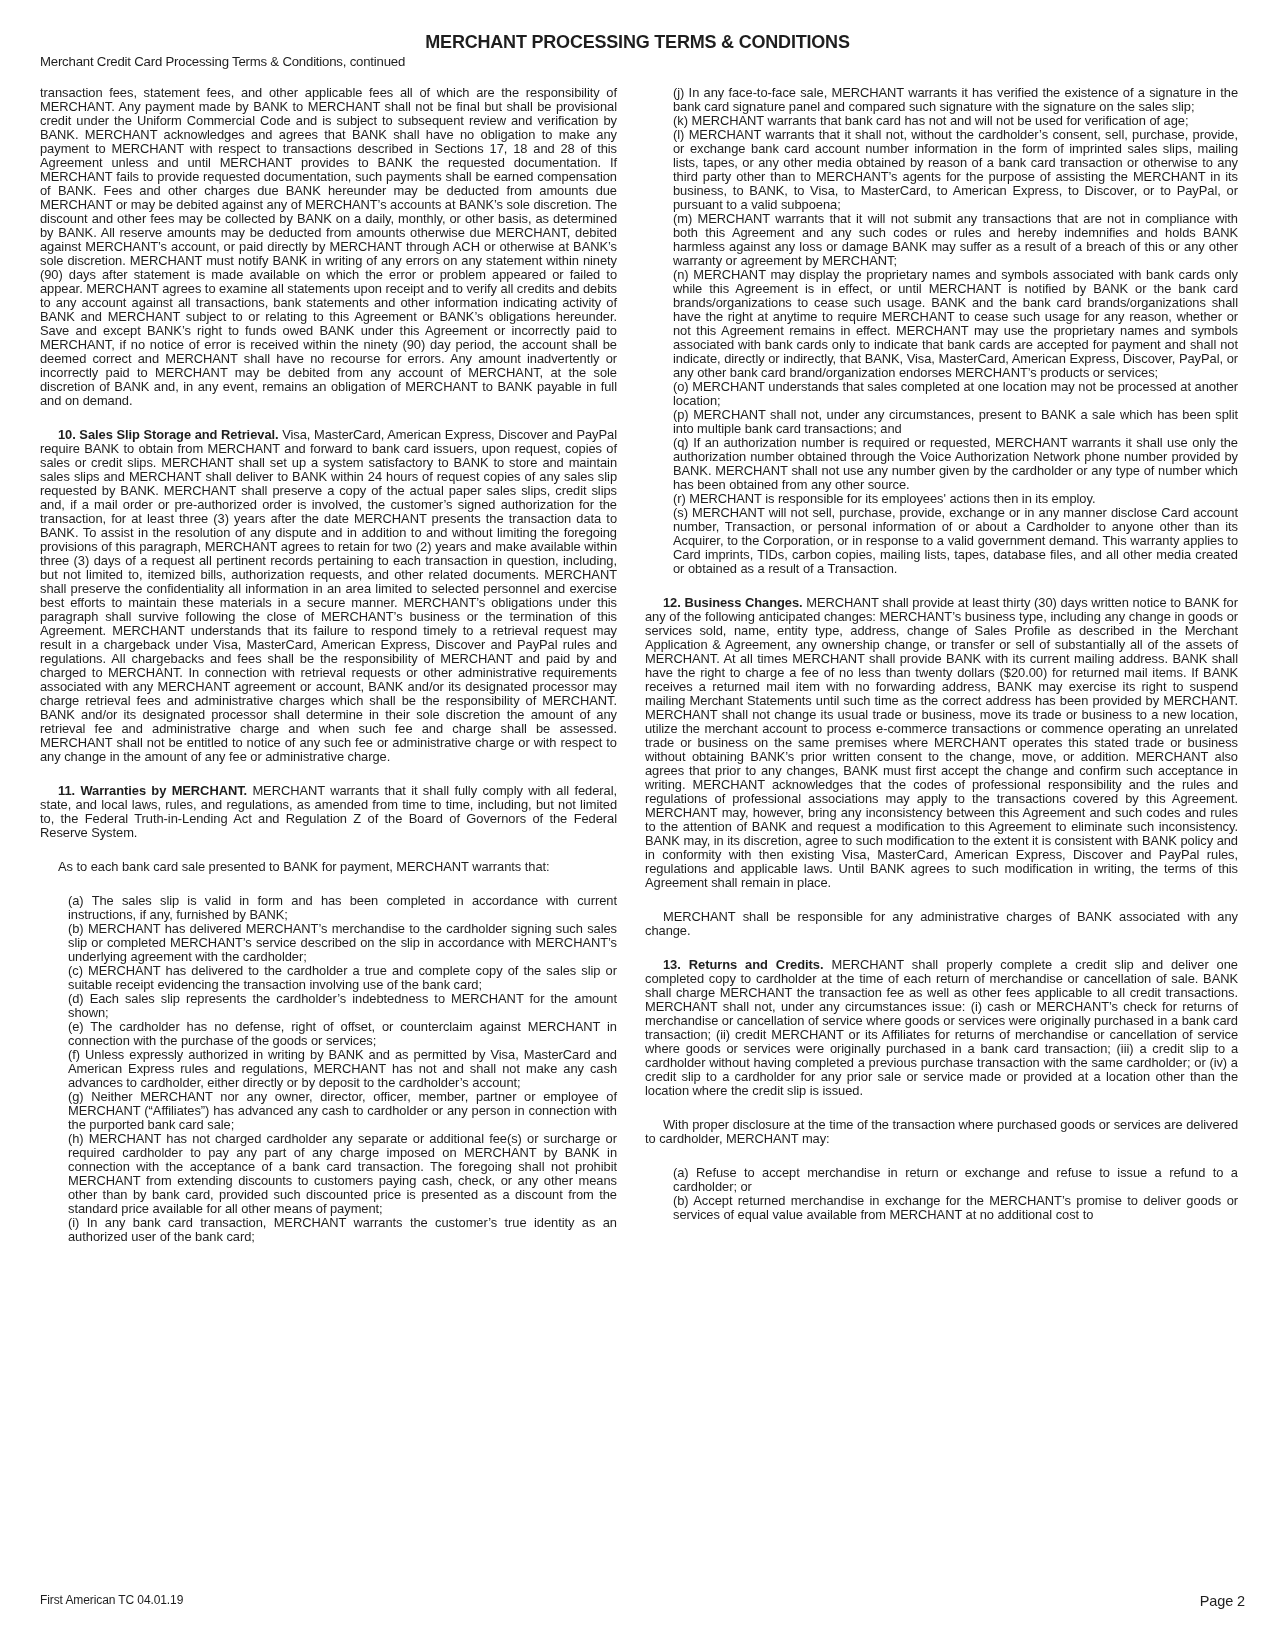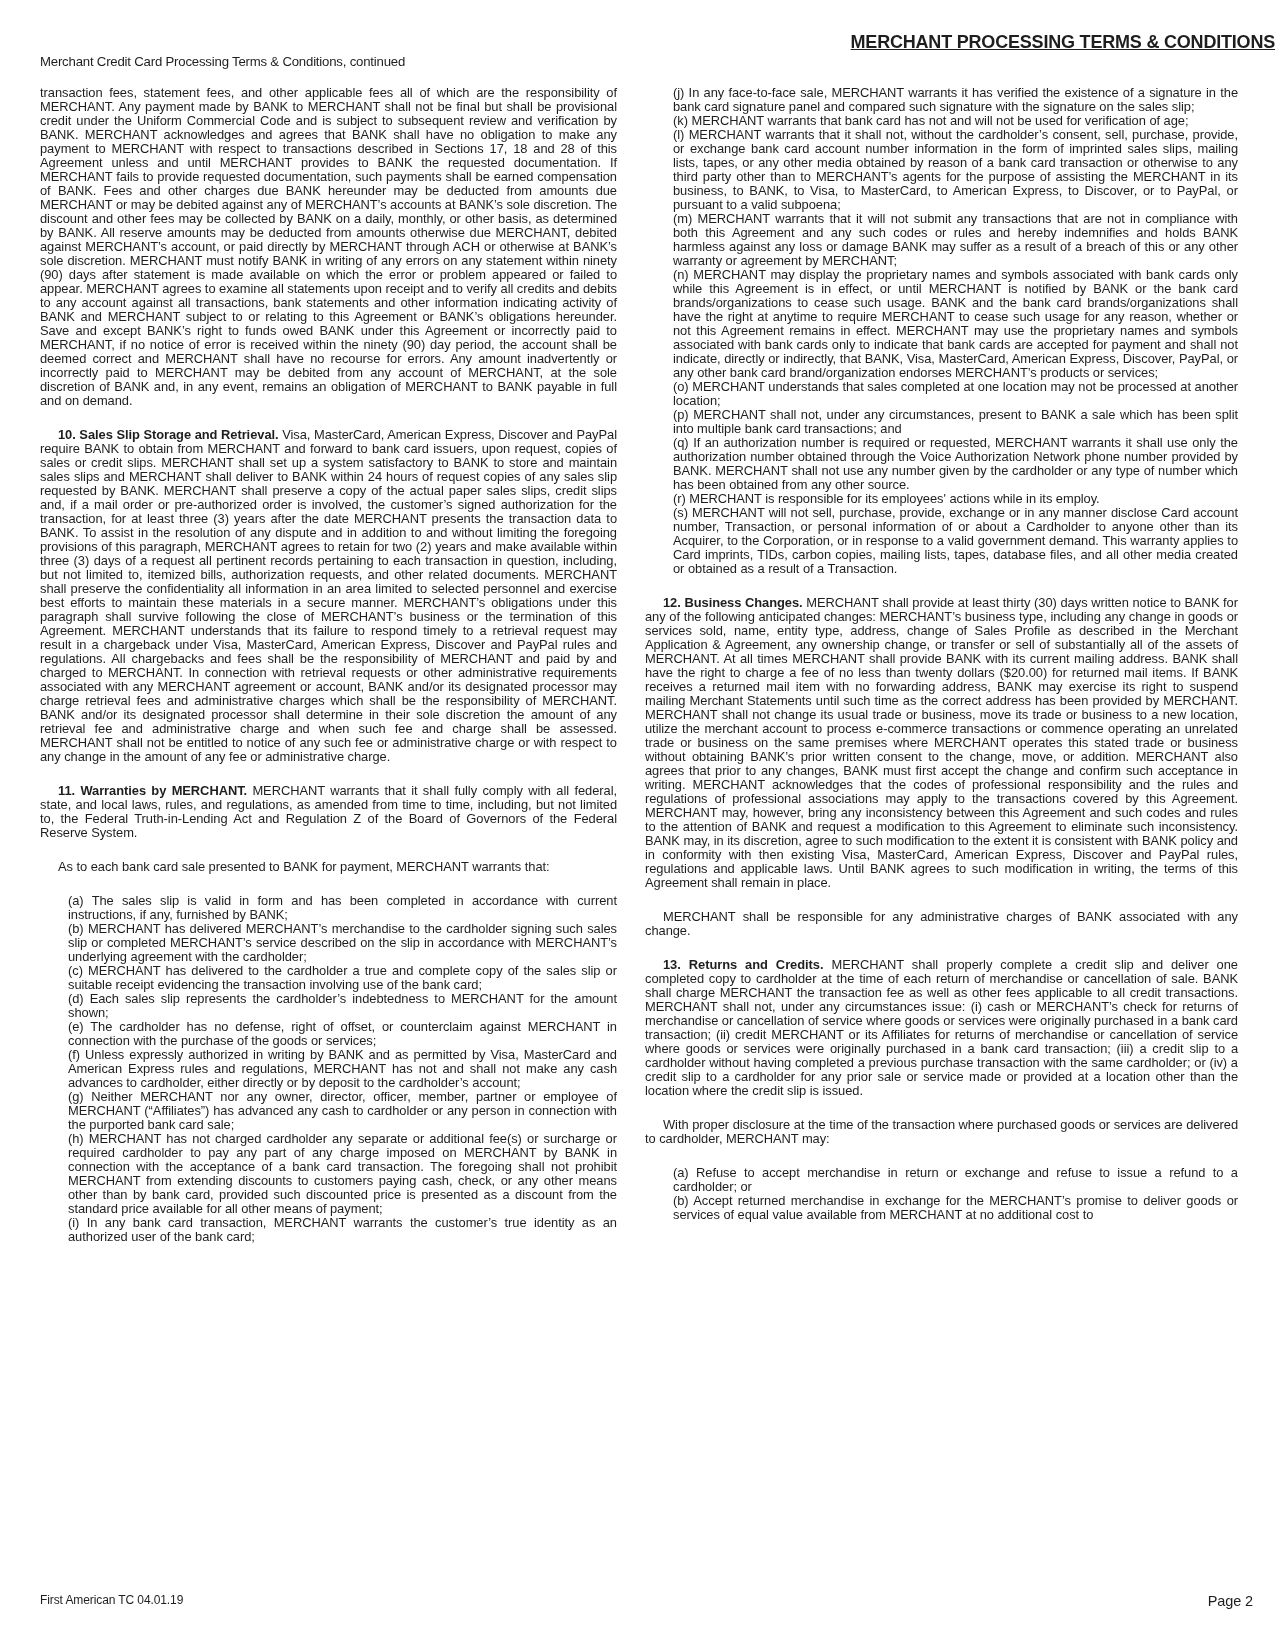--- a/index.html
+++ b/index.html
@@ -6,41 +6,41 @@
   .page{
     position:relative;
     width:1275px;height:1650px;
     background:#ffffff;
     overflow:hidden;
     color:#1e1e1e;
     font-family:"Liberation Sans","DejaVu Sans",sans-serif;
   }
   .doc-title{
     position:absolute;top:32px;left:0;width:100%;
-    text-align:right;font-size:18px;font-weight:bold;letter-spacing:-0.2px;text-decoration:underline;
+    text-align:center;font-size:18px;font-weight:bold;letter-spacing:-0.2px;
   }
   .doc-subtitle{
     position:absolute;top:54px;left:40px;
     font-size:13.2px;font-weight:normal;letter-spacing:-0.2px;
   }
   .col{
     position:absolute;top:86px;
     font-size:12.9px;line-height:14px;
     text-align:justify;letter-spacing:-0.05px;
   }
   .col-left{left:40px;width:577px;}
   .col-right{left:645px;width:593px;}
   .blk{margin:0;}
   .gap{margin-top:20px;}
   .sect,.para{text-indent:18px;}
   .noindent{text-indent:0;}
   .item{margin-left:28px;}
   .sect b{font-weight:bold;}
   .footer-left{position:absolute;left:40px;top:1593px;font-size:12px;letter-spacing:-0.1px;}
-  .footer-right{position:absolute;right:22px;top:1593px;font-size:14.5px;letter-spacing:-0.1px;}
+  .footer-right{position:absolute;right:30px;top:1593px;font-size:14.5px;letter-spacing:-0.1px;}
 </style>
 </head>
 <body>
 
 <div class="page">
   <div class="doc-title">MERCHANT PROCESSING TERMS &amp; CONDITIONS</div>
   <div class="doc-subtitle">Merchant Credit Card Processing Terms &amp; Conditions, continued</div>
 
   <div class="col col-left">
       <p class="blk para noindent">transaction fees, statement fees, and other applicable fees all of which are the responsibility of MERCHANT. Any payment made by BANK to MERCHANT shall not be final but shall be provisional credit under the Uniform Commercial Code and is subject to subsequent review and verification by BANK. MERCHANT acknowledges and agrees that BANK shall have no obligation to make any payment to MERCHANT with respect to transactions described in Sections 17, 18 and 28 of this Agreement unless and until MERCHANT provides to BANK the requested documentation. If MERCHANT fails to provide requested documentation, such payments shall be earned compensation of BANK. Fees and other charges due BANK hereunder may be deducted from amounts due MERCHANT or may be debited against any of MERCHANT’s accounts at BANK’s sole discretion. The discount and other fees may be collected by BANK on a daily, monthly, or other basis, as determined by BANK. All reserve amounts may be deducted from amounts otherwise due MERCHANT, debited against MERCHANT’s account, or paid directly by MERCHANT through ACH or otherwise at BANK’s sole discretion. MERCHANT must notify BANK in writing of any errors on any statement within ninety (90) days after statement is made available on which the error or problem appeared or failed to appear. MERCHANT agrees to examine all statements upon receipt and to verify all credits and debits to any account against all transactions, bank statements and other information indicating activity of BANK and MERCHANT subject to or relating to this Agreement or BANK’s obligations hereunder. Save and except BANK’s right to funds owed BANK under this Agreement or incorrectly paid to MERCHANT, if no notice of error is received within the ninety (90) day period, the account shall be deemed correct and MERCHANT shall have no recourse for errors. Any amount inadvertently or incorrectly paid to MERCHANT may be debited from any account of MERCHANT, at the sole discretion of BANK and, in any event, remains an obligation of MERCHANT to BANK payable in full and on demand.</p>
@@ -59,21 +59,21 @@
     </div>
   <div class="col col-right">
       <p class="blk item"><span>(j)</span> <span>In any face-to-face sale, MERCHANT warrants it has verified the existence of a signature in the bank card signature panel and compared such signature with the signature on the sales slip;</span></p>
       <p class="blk item"><span>(k)</span> <span>MERCHANT warrants that bank card has not and will not be used for verification of age;</span></p>
       <p class="blk item"><span>(l)</span> <span>MERCHANT warrants that it shall not, without the cardholder’s consent, sell, purchase, provide, or exchange bank card account number information in the form of imprinted sales slips, mailing lists, tapes, or any other media obtained by reason of a bank card transaction or otherwise to any third party other than to MERCHANT’s agents for the purpose of assisting the MERCHANT in its business, to BANK, to Visa, to MasterCard, to American Express, to Discover, or to PayPal, or pursuant to a valid subpoena;</span></p>
       <p class="blk item"><span>(m)</span> <span>MERCHANT warrants that it will not submit any transactions that are not in compliance with both this Agreement and any such codes or rules and hereby indemnifies and holds BANK harmless against any loss or damage BANK may suffer as a result of a breach of this or any other warranty or agreement by MERCHANT;</span></p>
       <p class="blk item"><span>(n)</span> <span>MERCHANT may display the proprietary names and symbols associated with bank cards only while this Agreement is in effect, or until MERCHANT is notified by BANK or the bank card brands/organizations to cease such usage. BANK and the bank card brands/organizations shall have the right at anytime to require MERCHANT to cease such usage for any reason, whether or not this Agreement remains in effect. MERCHANT may use the proprietary names and symbols associated with bank cards only to indicate that bank cards are accepted for payment and shall not indicate, directly or indirectly, that BANK, Visa, MasterCard, American Express, Discover, PayPal, or any other bank card brand/organization endorses MERCHANT’s products or services;</span></p>
       <p class="blk item"><span>(o)</span> <span>MERCHANT understands that sales completed at one location may not be processed at another location;</span></p>
       <p class="blk item"><span>(p)</span> <span>MERCHANT shall not, under any circumstances, present to BANK a sale which has been split into multiple bank card transactions; and</span></p>
       <p class="blk item"><span>(q)</span> <span>If an authorization number is required or requested, MERCHANT warrants it shall use only the authorization number obtained through the Voice Authorization Network phone number provided by BANK. MERCHANT shall not use any number given by the cardholder or any type of number which has been obtained from any other source.</span></p>
-      <p class="blk item"><span>(r)</span> <span>MERCHANT is responsible for its employees' actions while in its employ.</span></p>
+      <p class="blk item"><span>(r)</span> <span>MERCHANT is responsible for its employees' actions then in its employ.</span></p>
       <p class="blk item"><span>(s)</span> <span>MERCHANT will not sell, purchase, provide, exchange or in any manner disclose Card account number, Transaction, or personal information of or about a Cardholder to anyone other than its Acquirer, to the Corporation, or in response to a valid government demand. This warranty applies to Card imprints, TIDs, carbon copies, mailing lists, tapes, database files, and all other media created or obtained as a result of a Transaction.</span></p>
       <p class="blk sect gap"><b>12. Business Changes.</b> <span>MERCHANT shall provide at least thirty (30) days written notice to BANK for any of the following anticipated changes: MERCHANT’s business type, including any change in goods or services sold, name, entity type, address, change of Sales Profile  as described in the Merchant Application &amp; Agreement, any ownership change, or transfer or sell of substantially all of the assets of MERCHANT. At all times MERCHANT shall provide BANK with its current mailing address. BANK shall have the right to charge a fee of no less than twenty dollars ($20.00) for returned mail items. If BANK receives a returned mail item with no forwarding address, BANK may exercise its right to suspend mailing Merchant Statements until such time as the correct address has been provided by MERCHANT. MERCHANT shall not change its usual trade or business, move its trade or business to a new location, utilize the merchant account to process e-commerce transactions or commence operating an unrelated trade or business on the same premises where MERCHANT operates this stated trade or business without obtaining BANK’s prior written consent to the change, move, or addition. MERCHANT also agrees that prior to any changes, BANK must first accept the change and confirm such acceptance in writing. MERCHANT acknowledges that the codes of professional responsibility and the rules and regulations of professional associations may apply to the transactions covered by this Agreement. MERCHANT may, however, bring any inconsistency between this Agreement and such codes and rules to the attention of BANK and request a modification to this Agreement to eliminate such inconsistency. BANK may, in its discretion, agree to such modification to the extent it is consistent with BANK policy and in conformity with then existing Visa, MasterCard, American Express, Discover and PayPal rules, regulations and applicable laws. Until BANK agrees to such modification in writing, the terms of this Agreement shall remain in place.</span></p>
       <p class="blk para gap">MERCHANT shall be responsible for any administrative charges of BANK associated with any change.</p>
       <p class="blk sect gap"><b>13. Returns and Credits.</b> <span>MERCHANT shall properly complete a credit slip and deliver one completed copy to cardholder at the time of each return of merchandise or cancellation of sale. BANK shall charge MERCHANT the transaction fee as well as other fees applicable to all credit transactions. MERCHANT shall not, under any circumstances issue: (i) cash or MERCHANT’s check for returns of merchandise or cancellation of service where goods or services were originally purchased in a bank card transaction; (ii) credit MERCHANT or its Affiliates for returns of merchandise or cancellation of service where goods or services were originally purchased in a bank card transaction; (iii) a credit slip to a cardholder without having completed a previous purchase transaction with the same cardholder; or (iv) a credit slip to a cardholder for any prior sale or service made or provided at a location other than the location where the credit slip is issued.</span></p>
       <p class="blk para gap">With proper disclosure at the time of the transaction where purchased goods or services are delivered to cardholder, MERCHANT may:</p>
       <p class="blk item gap"><span>(a)</span> <span>Refuse to accept merchandise in return or exchange and refuse to issue a refund to a cardholder; or</span></p>
       <p class="blk item"><span>(b)</span> <span>Accept returned merchandise in exchange for the MERCHANT’s promise to deliver goods or services of equal value available from MERCHANT at no additional cost to</span></p>
     </div>
 
   <div class="footer-left">First American TC 04.01.19</div>

